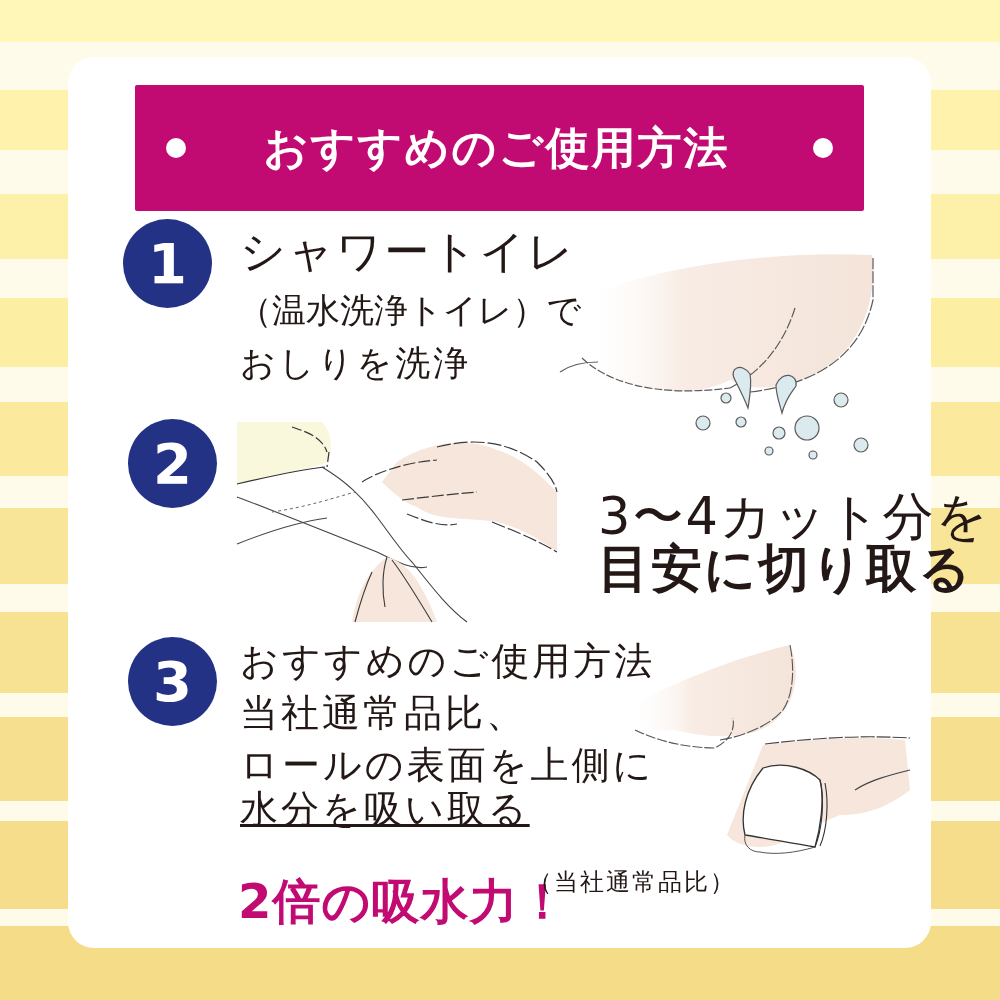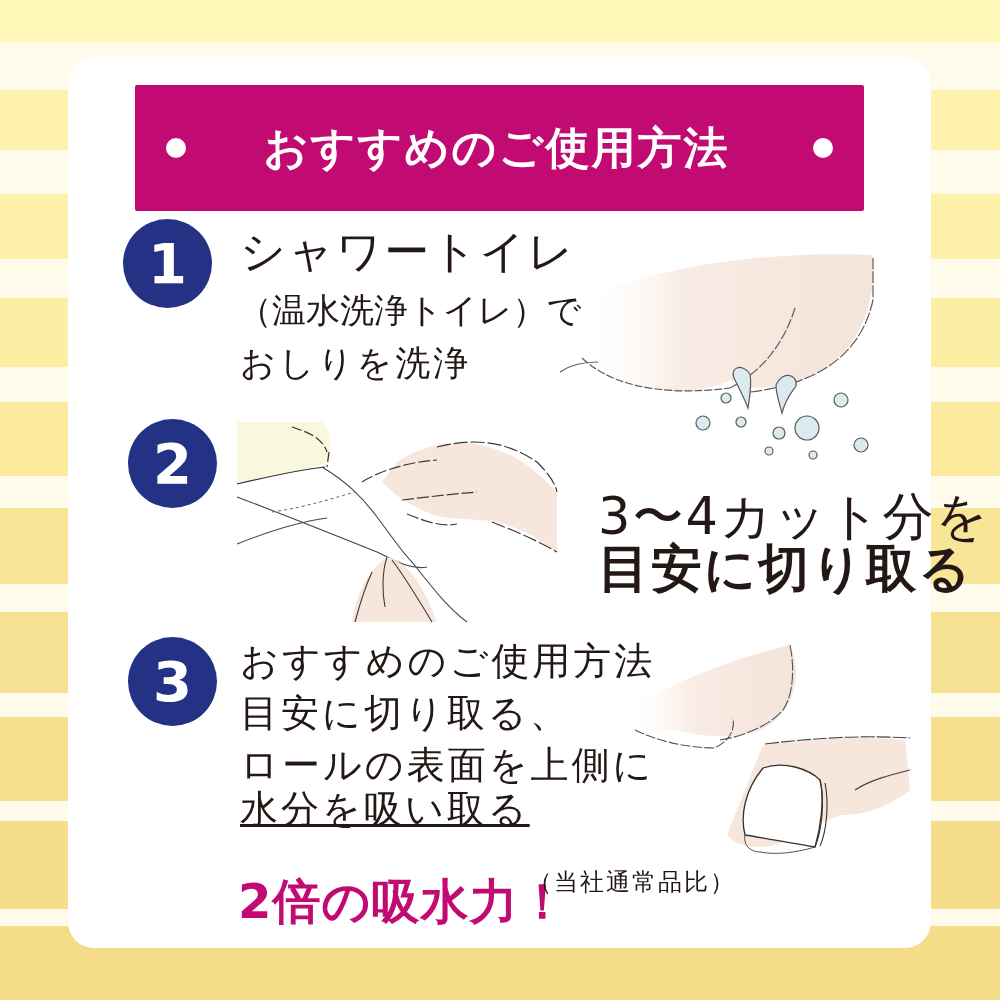--- a/index.html
+++ b/index.html
@@ -105,21 +105,21 @@
   <path d="M200,25 C240,15 270,20 300,40 C310,50 318,60 320,70 M255,100 C275,108 300,118 320,130" fill="none" stroke="#3a3a3a" stroke-width="1.2" stroke-dasharray="14 3"></path>
   <path d="M115,200 C120,170 130,150 150,135 C170,140 185,160 200,200 Z" fill="#f6e6dc"></path>
   <path d="M150,135 C145,150 145,170 148,185 M155,138 C168,155 180,175 195,200 M135,150 C128,165 122,185 118,200" fill="none" stroke="#3a3a3a" stroke-width="1.1"></path>
 </svg>
 
 <div class="txt s2-t" style="top:483px;">3〜4カット分を</div>
 <div class="txt s2-t" style="top:535px;font-weight:bold;">目安に切り取る</div>
 
 <div class="num" style="left:128px;top:637px;">3</div>
 <div class="txt s3" style="top:636px;">おすすめのご使用方法</div>
-<div class="txt s3" style="top:688px;">目安に切り取る、</div>
+<div class="txt s3" style="top:688px;">当社通常品比、</div>
 <div class="txt s3" style="top:740px;">ロールの表面を上側に</div>
 <div class="txt s3" style="top:784px;text-decoration:underline;">水分を吸い取る</div>
 
 <svg class="ill" style="left:615px;top:640px;" width="300" height="215" viewBox="0 0 300 215">
   <defs>
     <linearGradient id="skin3" x1="0" y1="0" x2="1" y2="0">
       <stop offset="0" stop-color="#ffffff" stop-opacity="0"></stop>
       <stop offset="0.4" stop-color="#f8ece4"></stop>
       <stop offset="1" stop-color="#f4e4da"></stop>
     </linearGradient>

